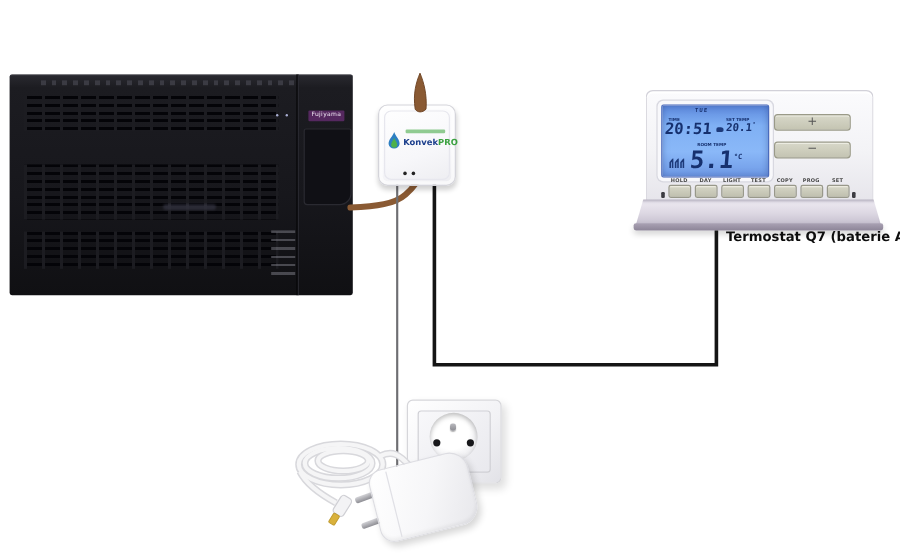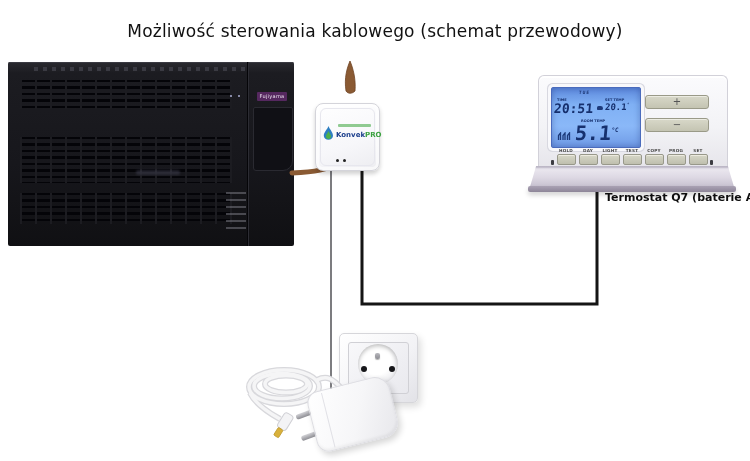--- a/index.html
+++ b/index.html
@@ -49,21 +49,21 @@
   .heater .sidevent{
     position:absolute;left:218px;top:130px;width:20px;height:40px;
     background:repeating-linear-gradient(180deg,#76767f 0 2px,transparent 2px 7px);
     opacity:.55;
   }
   
   .wires{position:absolute;left:0;top:0;z-index:2;pointer-events:none;}
   .wires-over{position:absolute;left:0;top:0;z-index:4;pointer-events:none;}
   
   .module{
-    position:absolute;left:315px;top:103px;width:63px;height:66px;z-index:3;
+    position:absolute;left:315px;top:87px;width:63px;height:66px;z-index:3;
     background:linear-gradient(160deg,#ffffff 0,#f7f7fa 60%,#ececf0 100%);
     border:1px solid #d4d4da;border-radius:8px;
     box-shadow:0 3px 4px rgba(0,0,0,.18), inset 0 0 0 3px rgba(255,255,255,.6);
   }
   .module .inner{position:absolute;inset:4px;border:1px solid #e7e7ee;border-radius:6px;}
   .module .logo{position:absolute;left:7px;top:22px;display:flex;align-items:flex-start;}
   .module .logo-text{margin-left:2px;font-size:7px;font-weight:700;line-height:8px;padding-top:5px;}
   .module .k-navy{color:#1b3e8c;} .module .k-green{color:#3aa13f;}
   .module .logo-sub{position:absolute;left:22px;top:20px;width:33px;height:2.5px;background:#7cc27e;opacity:.85;border-radius:1px;}
   .module .dot{position:absolute;top:55px;width:3px;height:3px;border-radius:50%;background:#222;}
@@ -152,21 +152,20 @@
     border:1px solid #dddde2;border-radius:12px 16px 16px 12px;
     box-shadow:2px 4px 6px rgba(0,0,0,.16), inset 0 -2px 3px rgba(0,0,0,.05);
   }
   .adapter .seam{position:absolute;left:16px;top:3px;width:1px;height:56px;background:#e0e0e5;}
 </style>
 </head>
 <body>
 
 <div class="canvas">
 
-  <div class="title">Możliwość sterowania kablowego (schemat przewodowy)</div>
 
   <div class="heater">
     <div class="topstrip"></div>
     <div class="vent b1"></div>
     <div class="vent b2"></div>
     <div class="vent b3"></div>
     <div class="divider"></div>
     <div class="door"></div>
     <div class="badge">Fujiyama</div>
     <div class="led1"></div>

